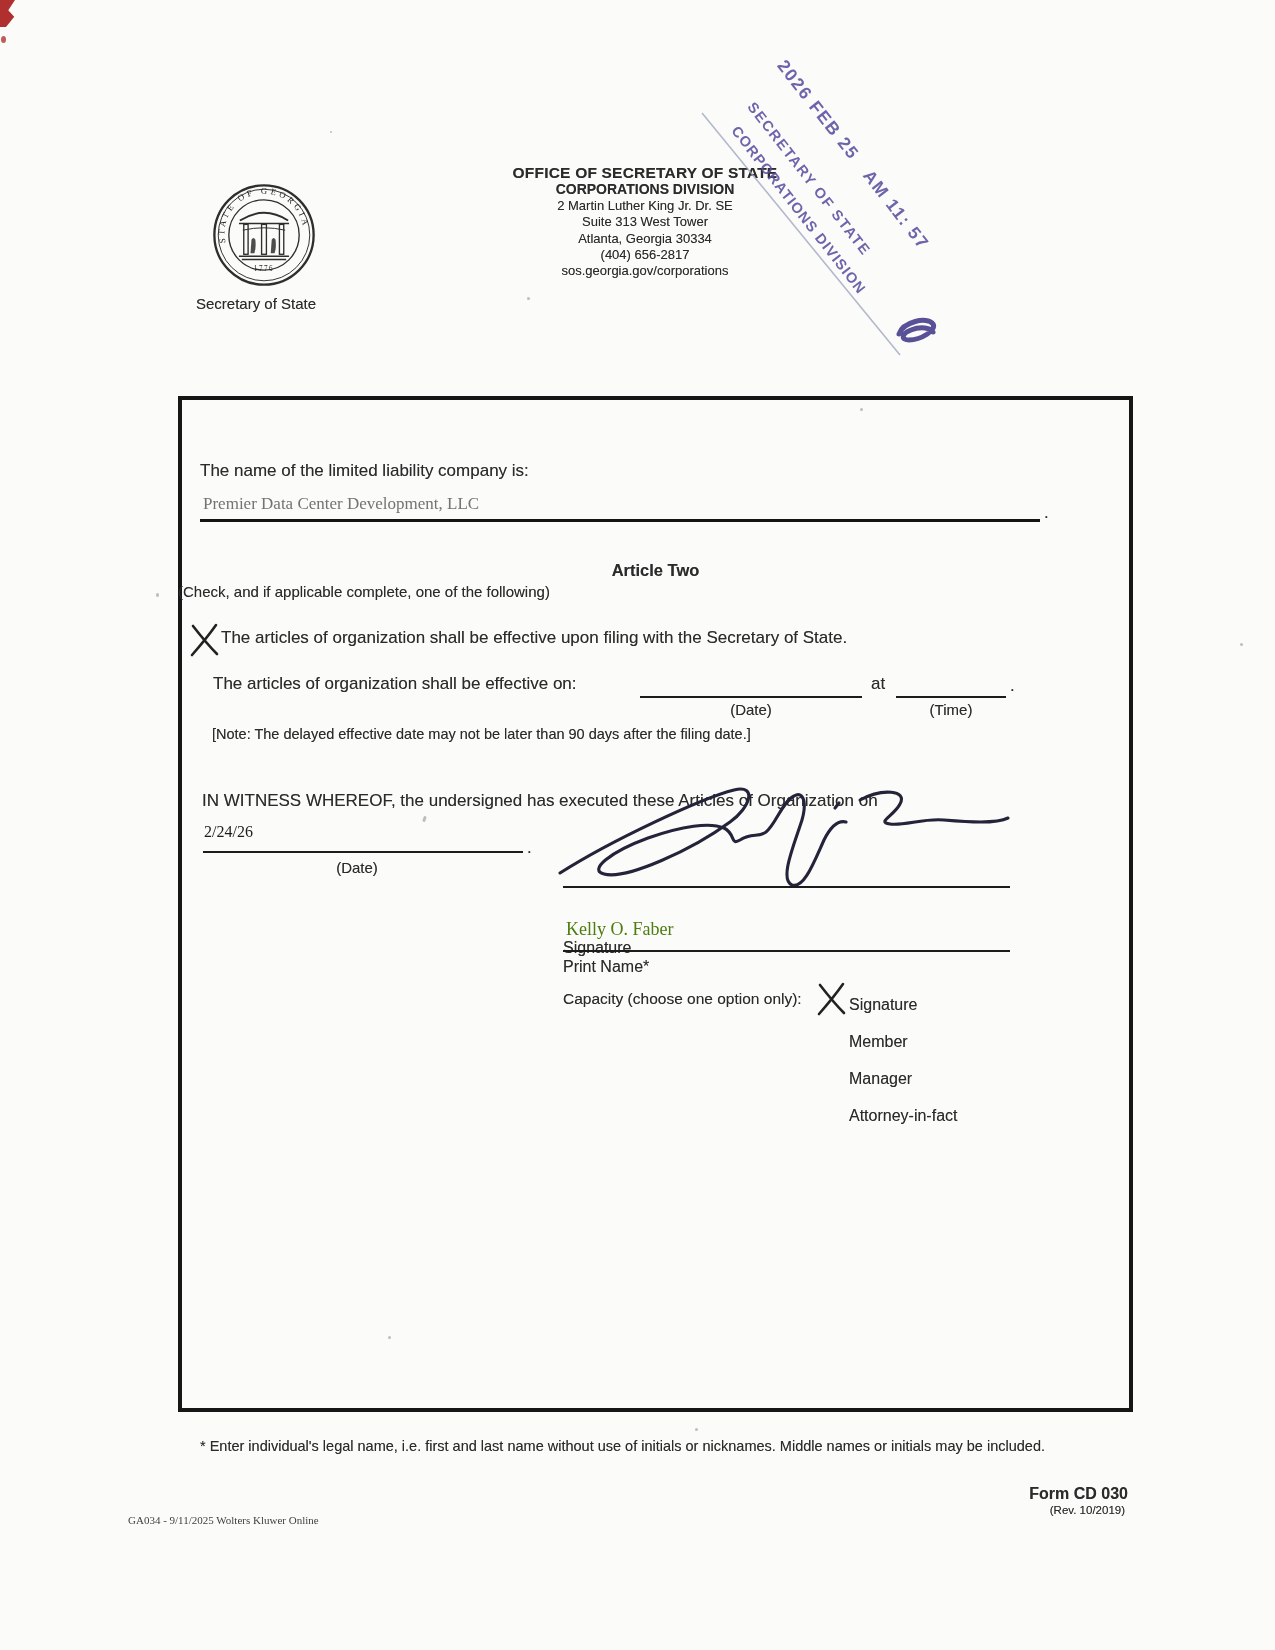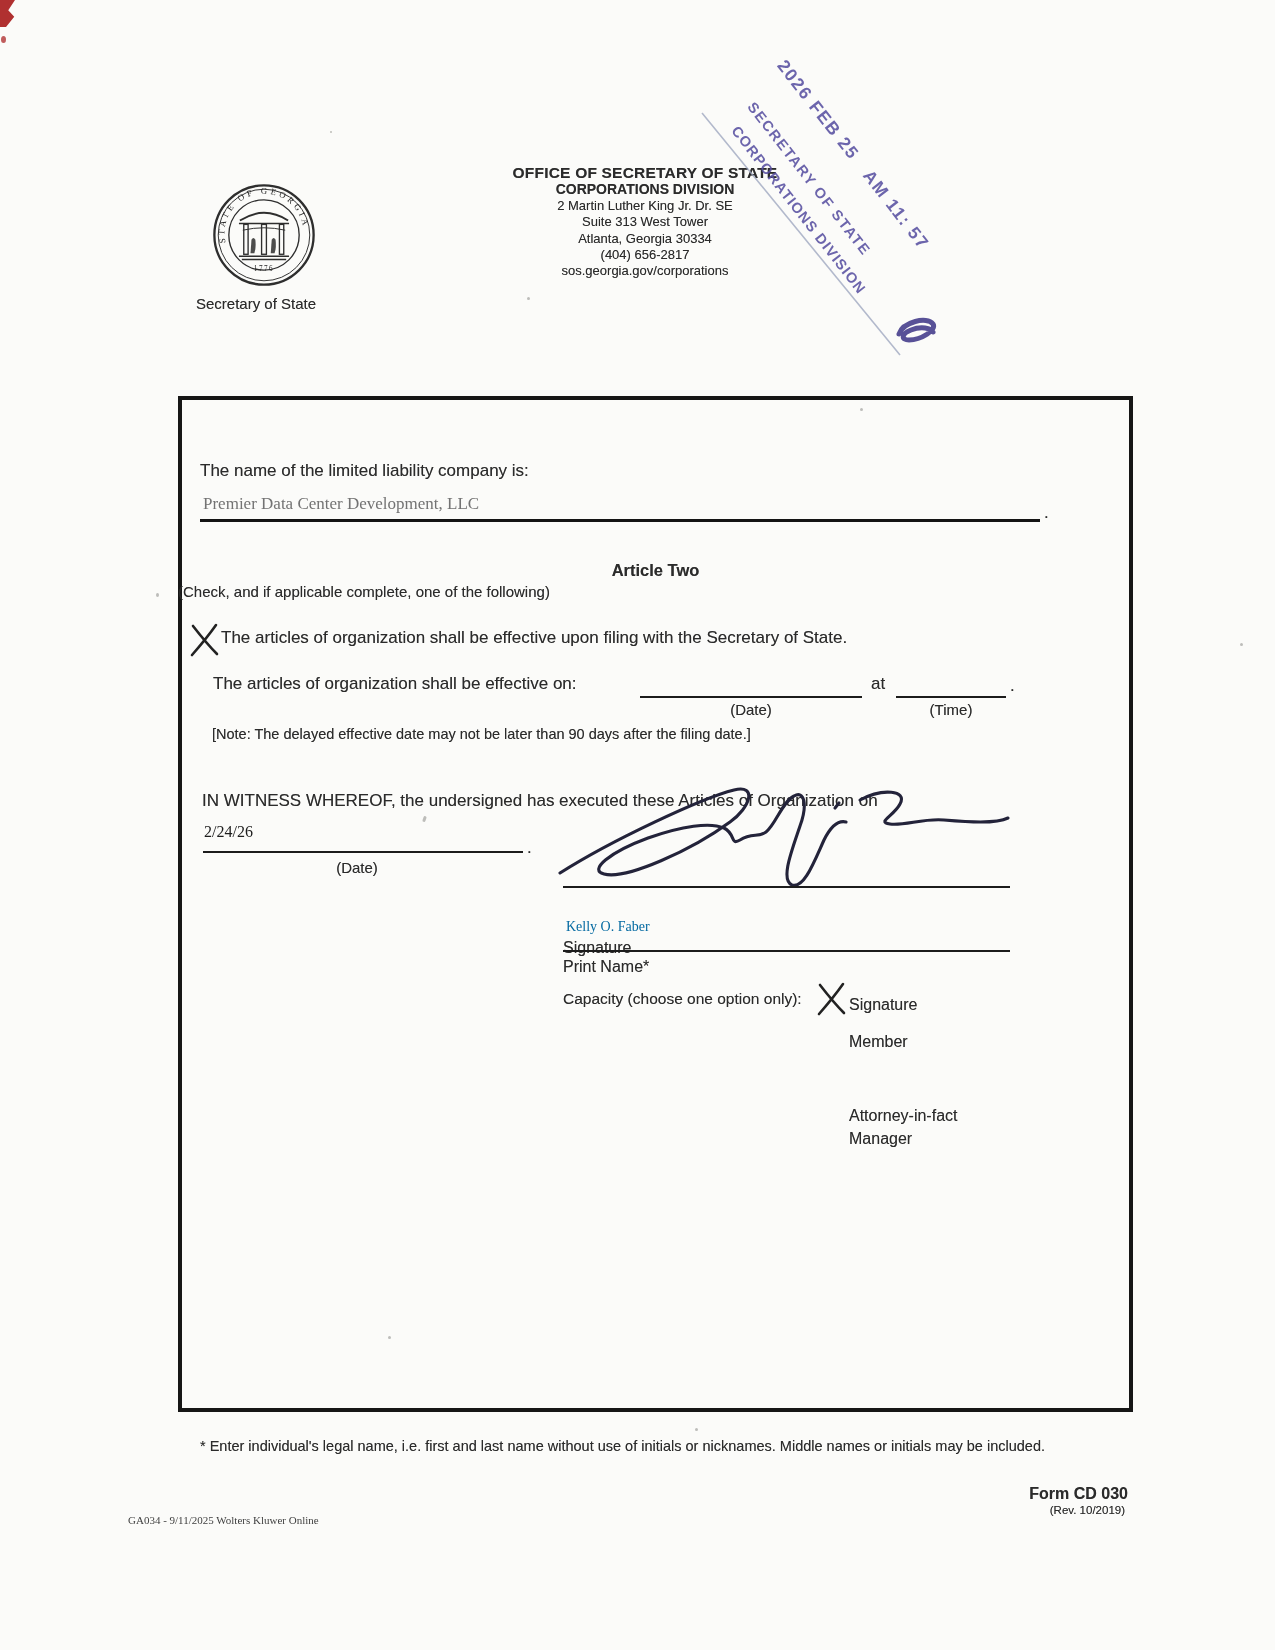--- a/index.html
+++ b/index.html
@@ -136,31 +136,31 @@
   <svg class="abs" style="left:552px;top:772px;" width="465" height="125" viewBox="0 0 465 125">
     <g fill="none" stroke="#23233a" stroke-width="3.1" stroke-linecap="round">
       <path d="M8,101 C60,68 150,26 182,18 C206,12 198,36 178,50 C140,78 74,108 52,102 C36,98 58,80 96,66 C130,54 158,50 172,56 C184,62 178,74 188,68 C200,60 206,66 214,60 C224,52 230,30 242,24 C252,18 256,32 248,54 C240,78 228,108 240,113 C252,117 262,90 272,68 C278,56 286,48 294,50"></path>
       <path d="M283,36 l4,-5"></path>
       <path d="M308,28 C330,16 356,18 348,32 C342,44 324,50 338,52 C352,54 372,46 392,48 C416,50 444,52 456,46"></path>
     </g>
   </svg>
   <div class="abs rule" style="left:563px;top:886px;width:447px;"></div>
   <div class="abs sans soft" style="left:563px;top:894px;font-size:16px;margin-top:45px;">Signature</div>
 
-  <div class="abs serif" style="left:566px;top:919px;font-size:14px;color:#0369a1;">Kelly O. Faber</div>
+  <div class="abs serif" style="left:566px;top:919px;font-size:18px;color:#4d7c0f;">Kelly O. Faber</div>
   <div class="abs rule" style="left:563px;top:950px;width:447px;"></div>
   <div class="abs sans soft" style="left:563px;top:958px;font-size:16px;">Print Name*</div>
 
   <div class="abs sans soft" style="left:563px;top:990px;font-size:15.5px;">Capacity (choose one option only):</div>
   <svg class="abs" style="left:817px;top:982px;" width="30" height="34" viewBox="0 0 30 34">
     <path d="M3,3 C10,12 20,24 27,31 M26,2 C19,12 9,24 2,32" fill="none" stroke="#222" stroke-width="2.6" stroke-linecap="round"></path>
   </svg>
   <div class="abs sans soft cap-opt" style="left:849px;top:996px;">Signature</div>
   <div class="abs sans soft cap-opt" style="left:849px;top:1033px;">Member</div>
-  <div class="abs sans soft cap-opt" style="left:849px;top:1130px;">Manager</div>
+  <div class="abs sans soft cap-opt" style="left:849px;top:1070px;">Manager</div>
   <div class="abs sans soft cap-opt" style="left:849px;top:1107px;">Attorney-in-fact</div>
 
   <div class="abs sans soft" style="left:10px;top:1438px;width:1225px;text-align:center;font-size:14.5px;">* Enter individual's legal name, i.e. first and last name without use of initials or nicknames. Middle names or initials may be included.</div>
 
   <div class="abs sans b soft" style="left:900px;top:1485px;width:228px;text-align:right;font-size:16px;">Form CD 030</div>
   <div class="abs sans soft" style="left:900px;top:1504px;width:225px;text-align:right;font-size:11.5px;">(Rev. 10/2019)</div>
 
   <div class="abs serif" style="left:128px;top:1514px;font-size:11px;color:#3f3f3f;">GA034 - 9/11/2025 Wolters Kluwer Online</div>
 
 </div>

